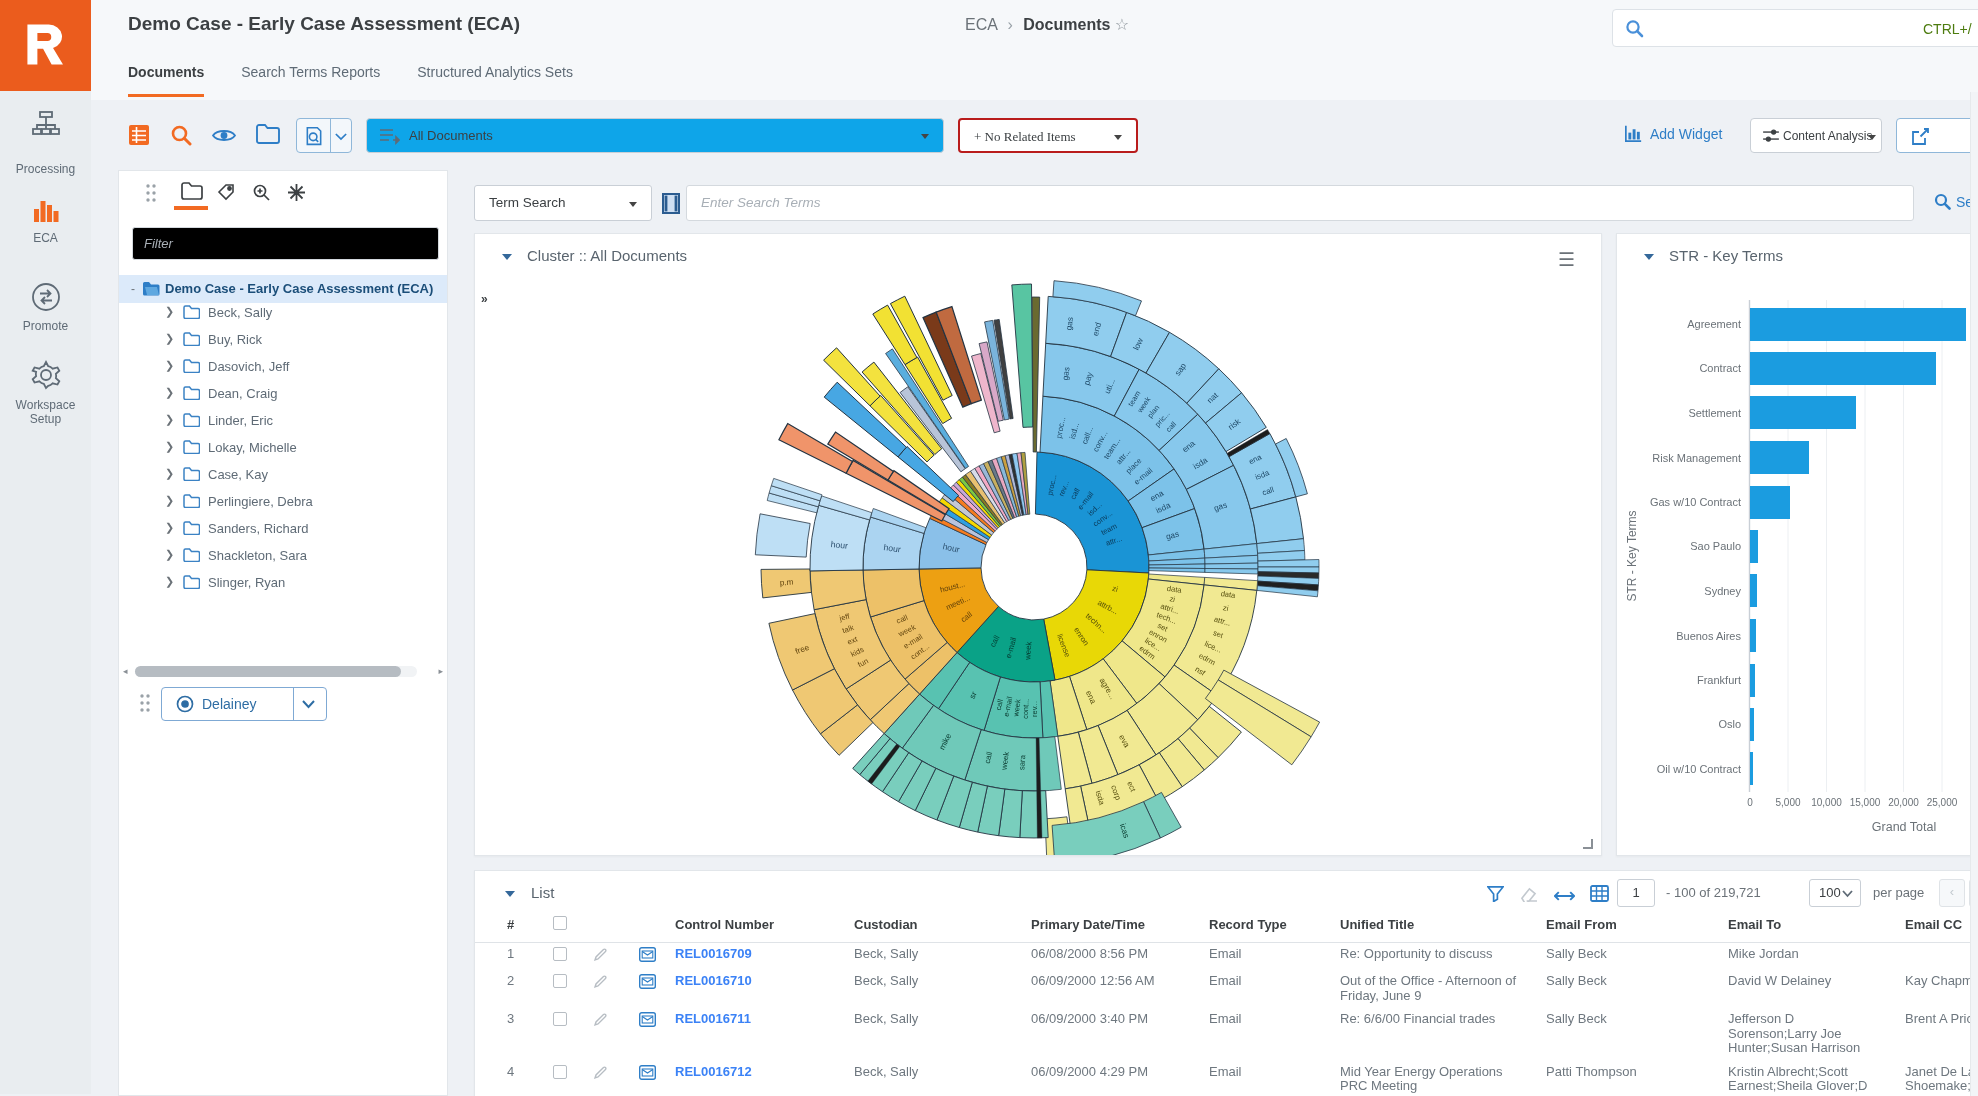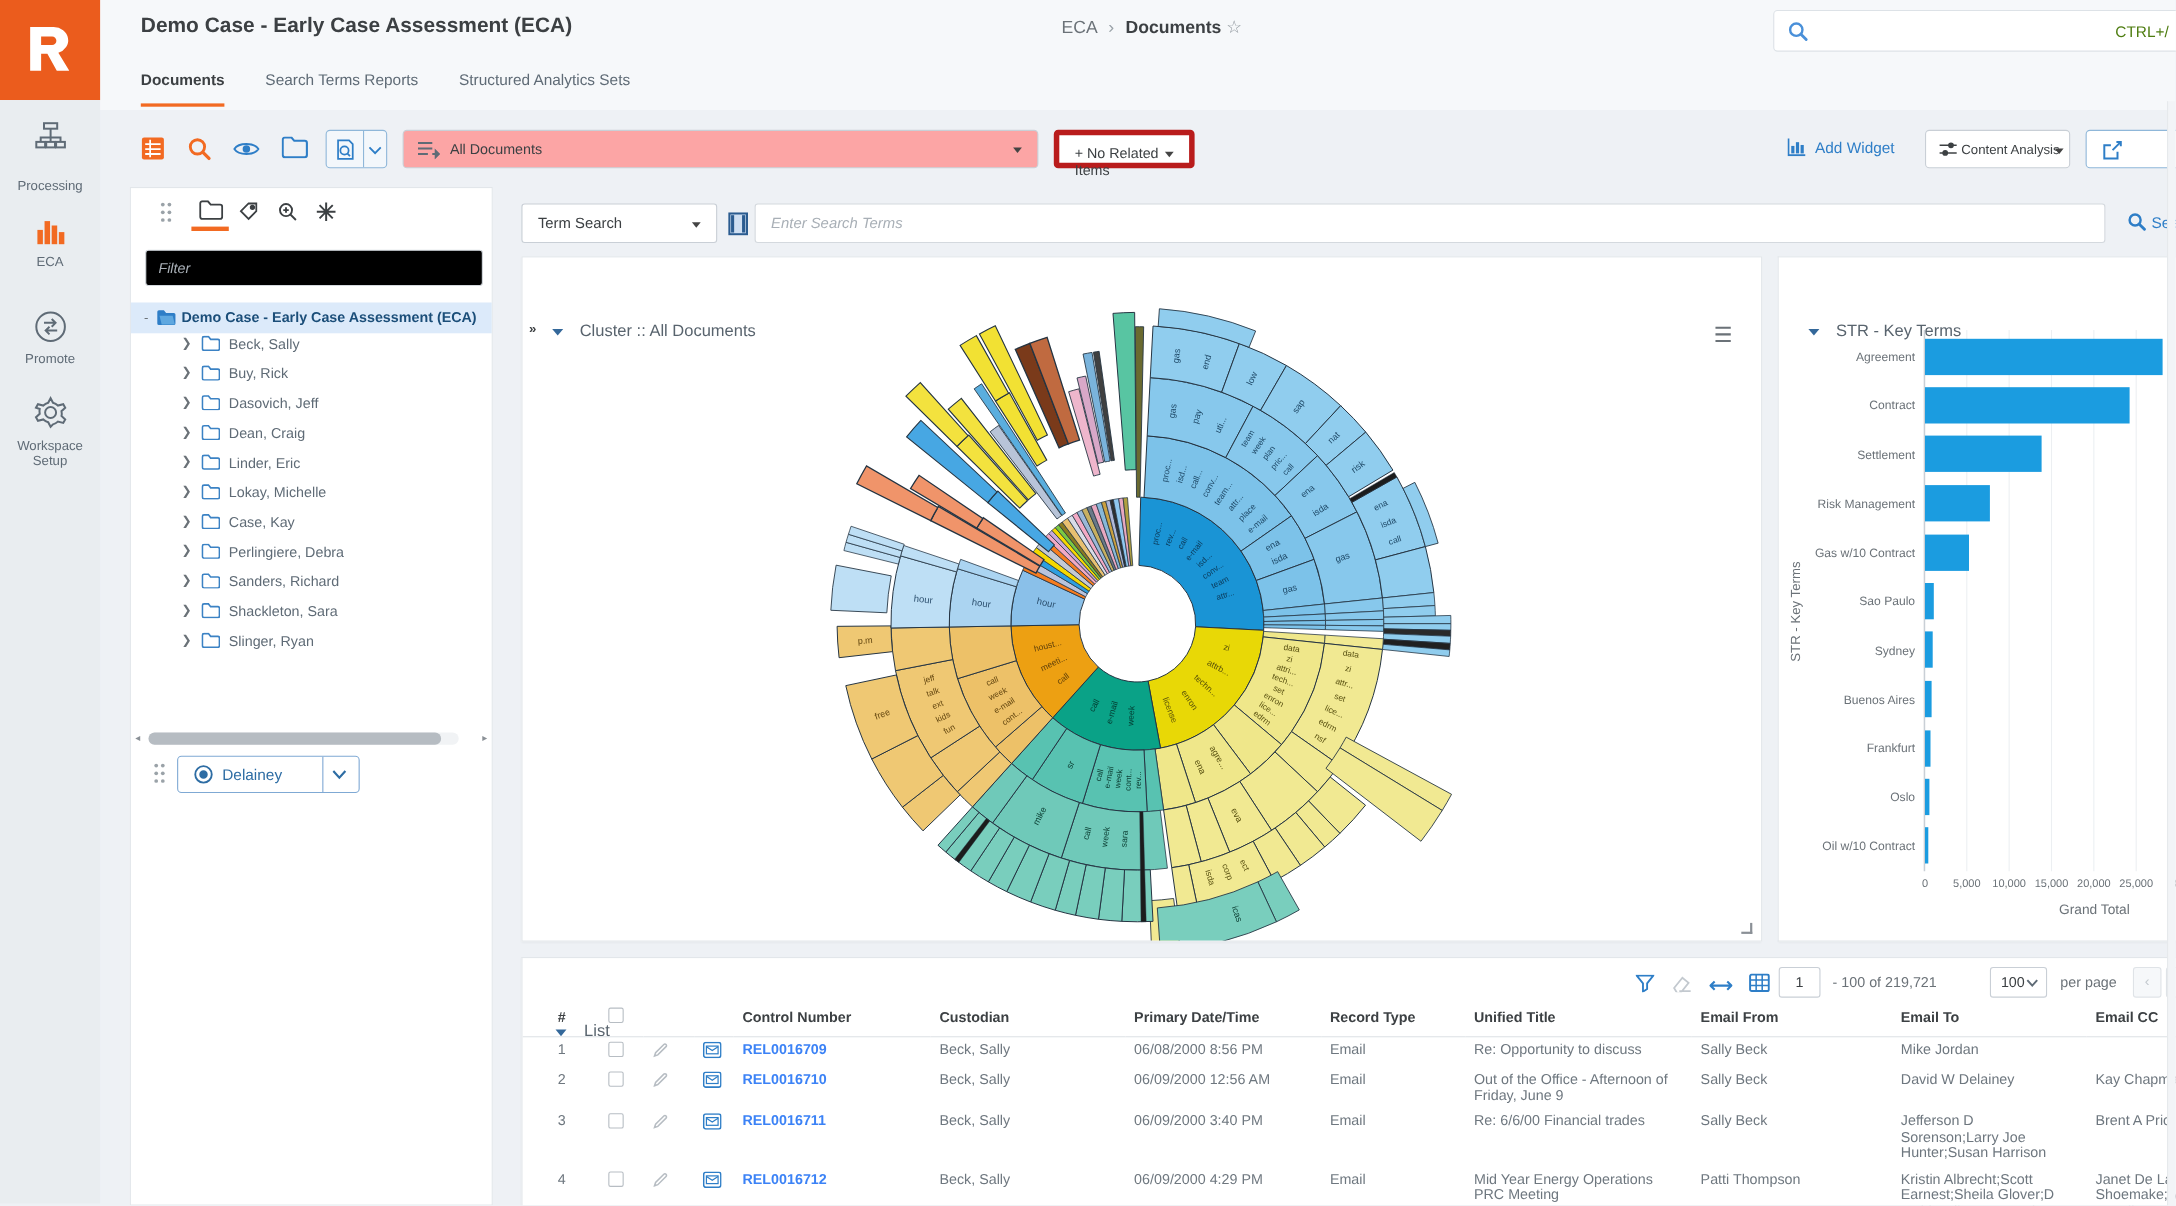--- a/index.html
+++ b/index.html
@@ -25,23 +25,23 @@
 
 
 #sidebar { position:absolute; left:0; top:91px; width:91px; height:1003px; background:#e9edf0; color:#5f6b76; font-size:12px; text-align:center; }
 .sideitem { position:absolute; width:91px; }
 
 
 #toolbar { position:absolute; left:0; top:100px; width:1978px; height:70px; }
 .tbicon { position:absolute; top:24px; }
 #btn-saveddd { position:absolute; left:296px; top:18px; width:56px; height:35px; border:1px solid #8fb7d9; border-radius:4px; background:#f3f7fb; }
 #btn-saveddd .divider { position:absolute; left:33px; top:0; width:1px; height:33px; background:#8fb7d9; }
-#sel-alldocs { position:absolute; left:366px; top:18px; width:578px; height:35px; background:#fca5a5; border:1px solid #c9cfd6; border-radius:4px; font-size:13px; color:#3c4043; }
+#sel-alldocs { position:absolute; left:366px; top:18px; width:578px; height:35px; background:#0ea5e9; border:1px solid #c9cfd6; border-radius:4px; font-size:13px; color:#3c4043; }
 #sel-alldocs .txt { position:absolute; left:42px; top:9px; }
-#sel-norel { position:absolute; left:958px; top:18px; width:128px; height:35px; background:#fff; border:5px solid #b91c1c; border-radius:4px; font-size:13px; color:#3c4043; }
+#sel-norel { position:absolute; left:958px; top:18px; width:180px; height:35px; background:#fff; border:2px solid #b91c1c; border-radius:4px; font-size:13px; color:#3c4043;font-family:Liberation Serif, serif; }
 #sel-norel .txt { position:absolute; left:14px; top:9px; }
 .caret { position:absolute; width:0; height:0; border-left:4.5px solid transparent; border-right:4.5px solid transparent; border-top:5.5px solid #444; }
 #addwidget { position:absolute; left:1625px; top:25px; color:#2e7ec7; font-size:14px; white-space:nowrap; }
 #contentanalysis { position:absolute; left:1750px; top:18px; width:132px; height:35px; background:#fff; border:1px solid #c9cfd6; border-radius:4px; font-size:12px; color:#3c4043; white-space:nowrap; }
 #sharebtn { position:absolute; left:1896px; top:18px; width:100px; height:35px; background:#fff; border:1px solid #8fb7d9; border-radius:4px; }
 
 
 #treepanel { position:absolute; left:118px; top:170px; width:330px; height:926px; background:#fff; border:1px solid #e2e6ea; }
 #treehead { position:absolute; left:0; top:0; width:328px; height:44px; }
 #filterbox { position:absolute; left:13px; top:56px; width:307px; height:33px; border:1px solid #d4d9de; border-radius:3px; background:#000000; }
@@ -56,21 +56,21 @@
 #condrow { position:absolute; left:0; top:510px; width:328px; height:46px; }
 #condbtn { position:absolute; left:42px; top:6px; width:166px; height:34px; border:1px solid #7fa9d4; border-radius:4px; background:#fff; }
 #condbtn .divider { position:absolute; left:131px; top:0; width:1px; height:32px; background:#7fa9d4; }
 #condbtn .lbl { position:absolute; left:40px; top:8px; color:#2e6da4; font-size:14px; }
 
 
 .panel { position:absolute; background:#fff; border:1px solid #e2e6ea; box-shadow:0 1px 2px rgba(0,0,0,0.04); }
 #cluster { left:474px; top:233px; width:1128px; height:623px; }
 #strpanel { left:1616px; top:233px; width:362px; height:623px; border-right:none; }
 #listpanel { left:474px; top:870px; width:1504px; height:226px; border-bottom:none; border-right:none; overflow:hidden; }
-.phead { position:absolute; left:0; top:0; height:46px; width:100%;margin-top:45px; }
+.phead { position:absolute; left:0; top:0; height:46px; width:100%; }
 .phead .tri { position:absolute; left:27px; top:20px; width:0; height:0; border-left:5.5px solid transparent; border-right:5.5px solid transparent; border-top:6.5px solid #34689a; }
 .phead .ttl { position:absolute; left:52px; top:13px; font-size:15px; color:#59646e; }
 #cluster .burger { position:absolute; right:26px; top:14px; color:#6b7278; font-size:19px; }
 #cluster .chev { position:absolute; left:6px; top:58px; color:#3c4043; font-size:12px; font-weight:bold; }
 #cluster .rsz { position:absolute; right:8px; bottom:6px; width:10px; height:10px; border-right:2px solid #8a9096; border-bottom:2px solid #8a9096; }
 
 
 #termsearchrow { position:absolute; left:474px; top:185px; height:36px; }
 #termsel { position:absolute; left:0; top:0; width:178px; height:36px; background:#fff; border:1px solid #c9cfd6; border-radius:3px; font-size:13.5px; color:#3c4043; }
 #bookicon { position:absolute; left:188px; top:8px; }

